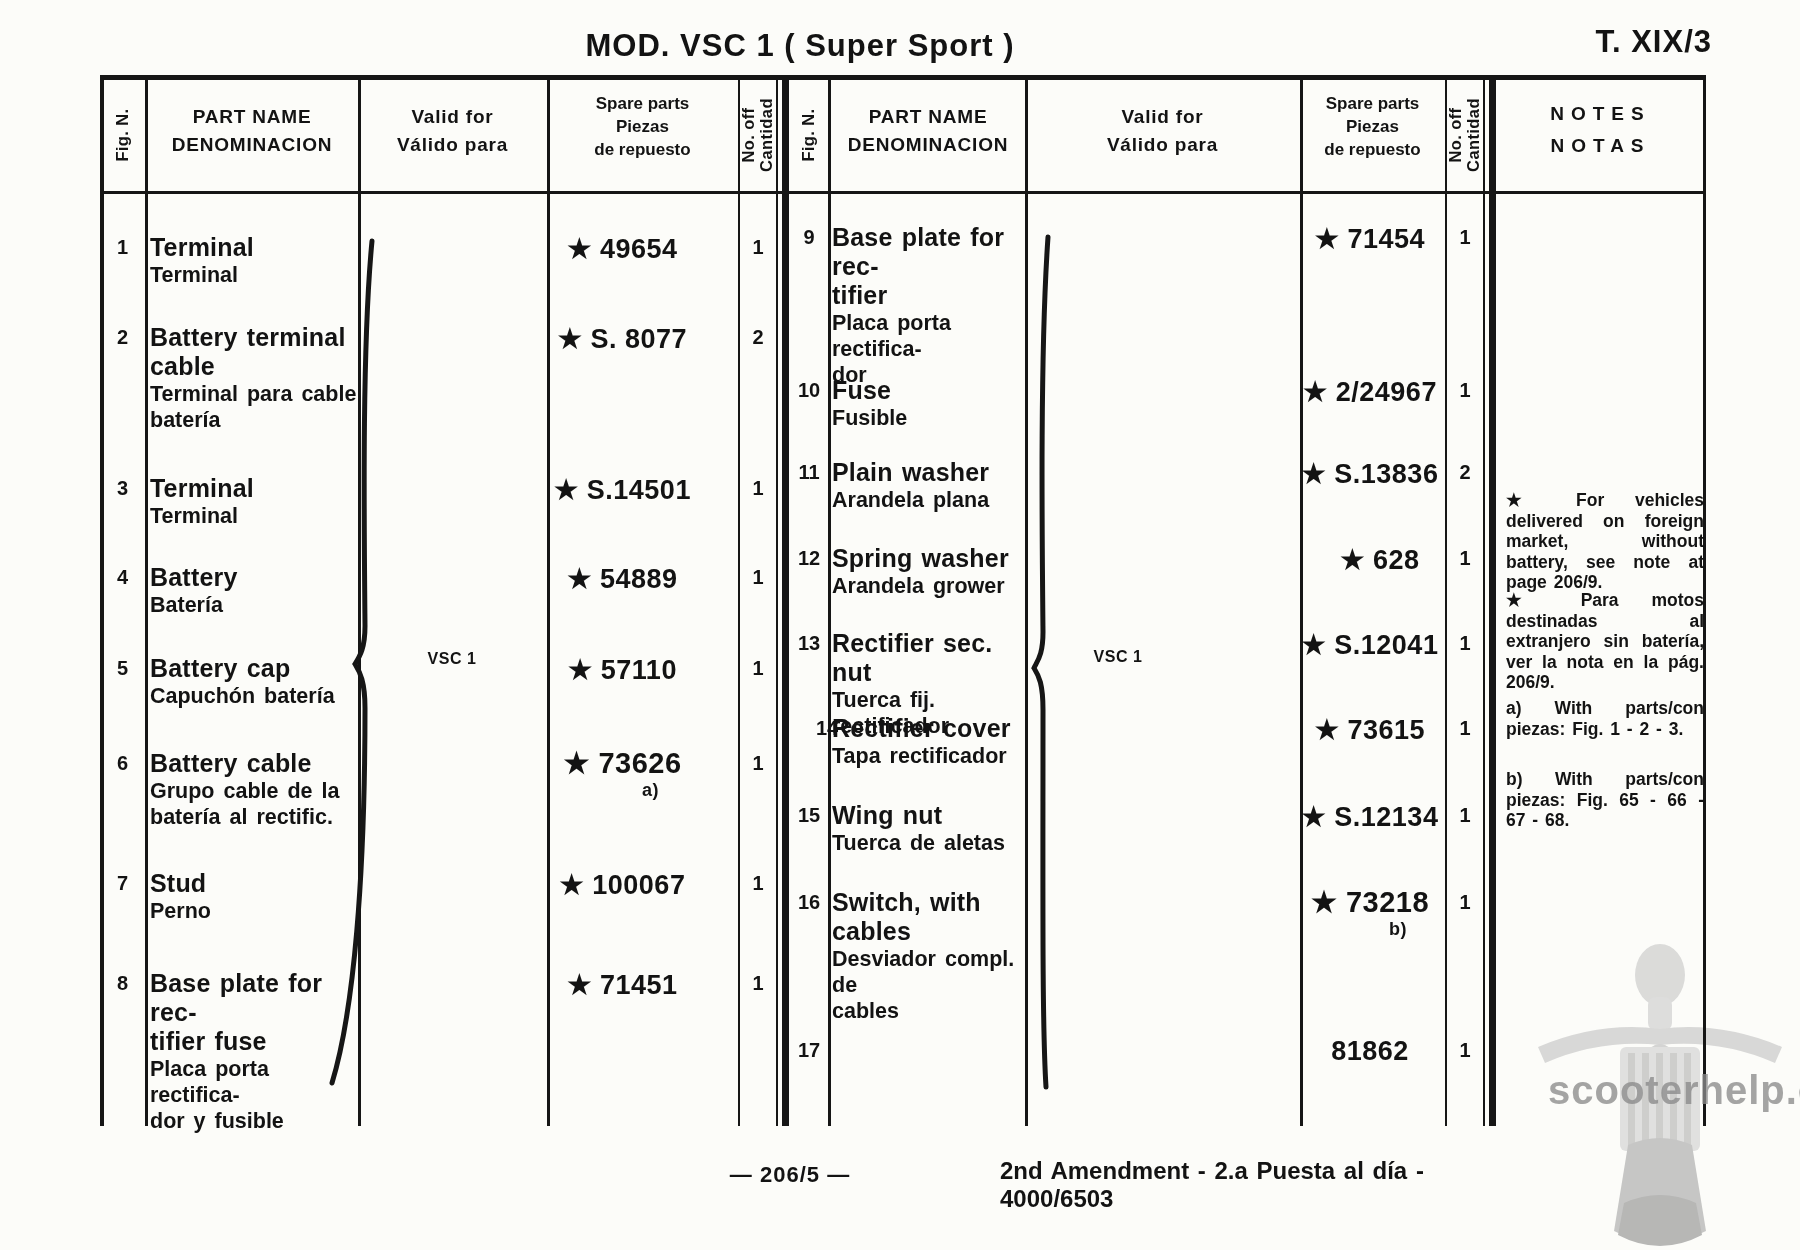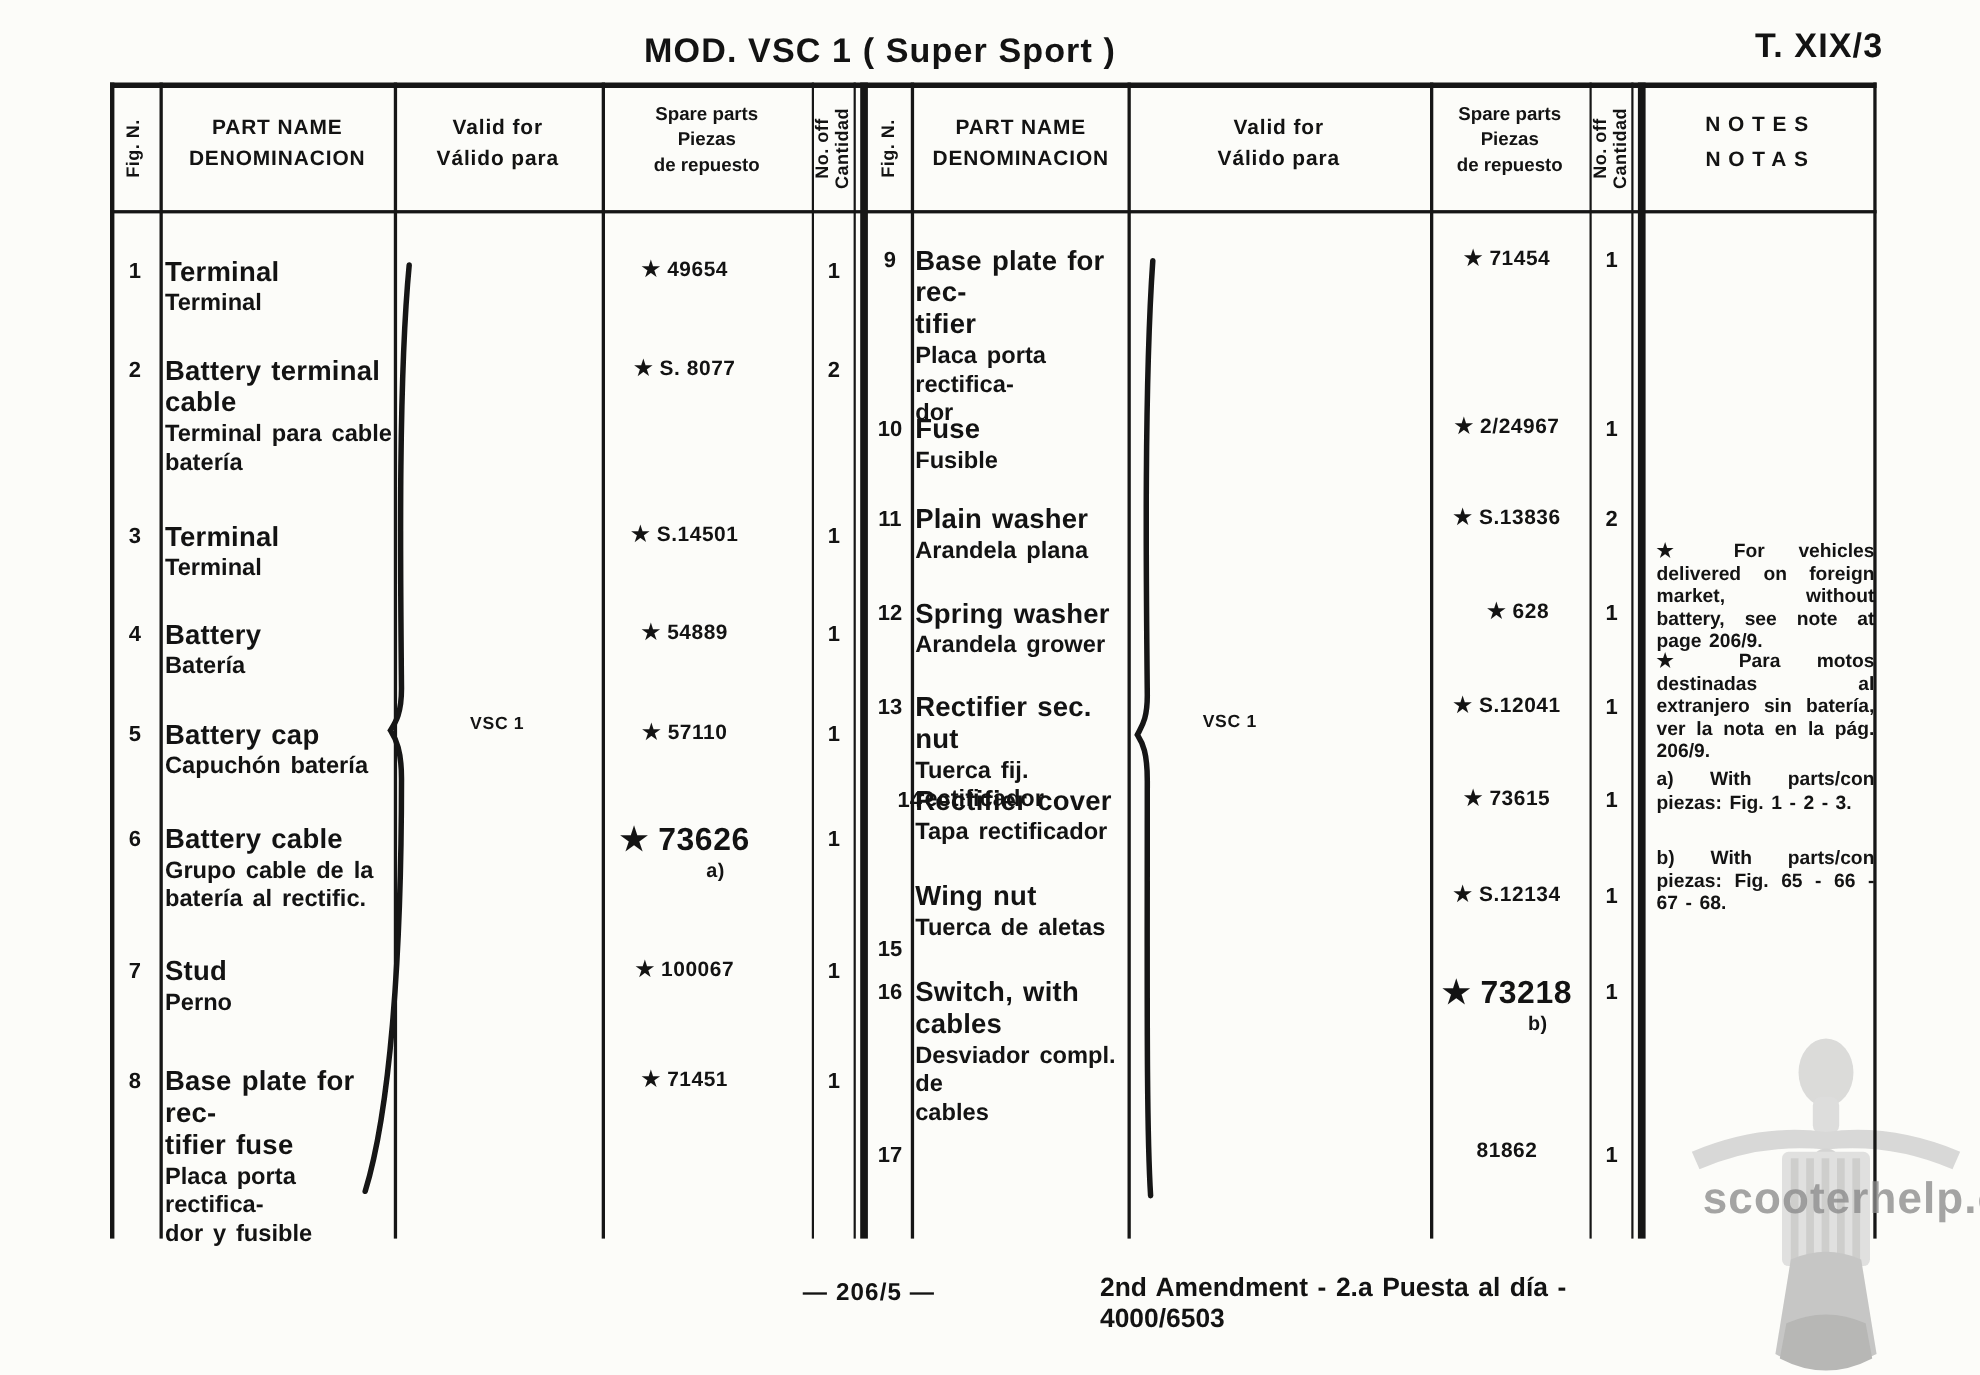--- a/index.html
+++ b/index.html
@@ -16,21 +16,21 @@
   .hl{font-size:19px;letter-spacing:.8px;text-align:center;line-height:28px;}
   .hs{font-size:17px;text-align:center;line-height:23px;}
   .rotwrap{position:absolute;width:110px;height:110px;display:flex;align-items:center;justify-content:center;}
   .rot{transform:rotate(-90deg);white-space:nowrap;font-size:16.5px;line-height:18px;text-align:center;letter-spacing:.4px;}
   .notes-h{font-size:19px;letter-spacing:7px;text-align:center;line-height:32px;}
   .fig{position:absolute;font-size:20px;text-align:center;}
   .name{position:absolute;}
   .en{font-size:25px;line-height:29px;word-spacing:2px;letter-spacing:.2px;}
   .es{font-size:21.5px;line-height:26px;word-spacing:3px;}
   .ind{}
-  .part{position:absolute;font-size:19px;text-align:center;letter-spacing:.5px;}
+  .part{position:absolute;font-size:27px;text-align:center;letter-spacing:.5px;}
   .part .sfx{font-size:18px;line-height:20px;padding-left:56px;}
   .part.big{font-size:29px;}
   .qty{position:absolute;font-size:20px;text-align:center;}
   .vsc{position:absolute;font-size:16px;letter-spacing:.6px;text-align:center;}
   .note{position:absolute;left:1506px;width:198px;font-size:17.5px;line-height:20.5px;text-align:justify;word-spacing:2px;}
   .foot-no{font-size:22px;text-align:center;letter-spacing:1px;}
   .foot-am{font-size:24px;word-spacing:2px;}
   .wordmark{font-size:40px;letter-spacing:1px;color:rgba(138,138,138,.78);z-index:5;}
   .scooter{z-index:1;opacity:.62;}
   .z2{z-index:2;}
@@ -251,21 +251,21 @@
   <div class="qty z2" style="left:1447px;top:632px;width:36px;">1</div>
 
   <div class="fig z2" style="left:807px;top:717px;width:40px;">14</div>
   <div class="name z2" style="left:832px;top:714px;width:196px;">
     <div class="en">Rectifier cover</div>
     <div class="es">Tapa rectificador</div>
   </div>
   <div class="part z2" style="left:1295px;top:714px;width:150px;">★  73615</div>
   <div class="qty z2" style="left:1447px;top:717px;width:36px;">1</div>
 
-  <div class="fig z2" style="left:789px;top:804px;width:40px;margin-top:48px;">15</div>
+  <div class="fig z2" style="left:789px;top:804px;width:40px;">15</div>
   <div class="name z2" style="left:832px;top:801px;width:196px;">
     <div class="en">Wing nut</div>
     <div class="es">Tuerca de aletas</div>
   </div>
   <div class="part z2" style="left:1295px;top:801px;width:150px;">★ S.12134</div>
   <div class="qty z2" style="left:1447px;top:804px;width:36px;">1</div>
 
   <div class="fig z2" style="left:789px;top:891px;width:40px;">16</div>
   <div class="name z2" style="left:832px;top:888px;width:196px;">
     <div class="en">Switch, with</div>

